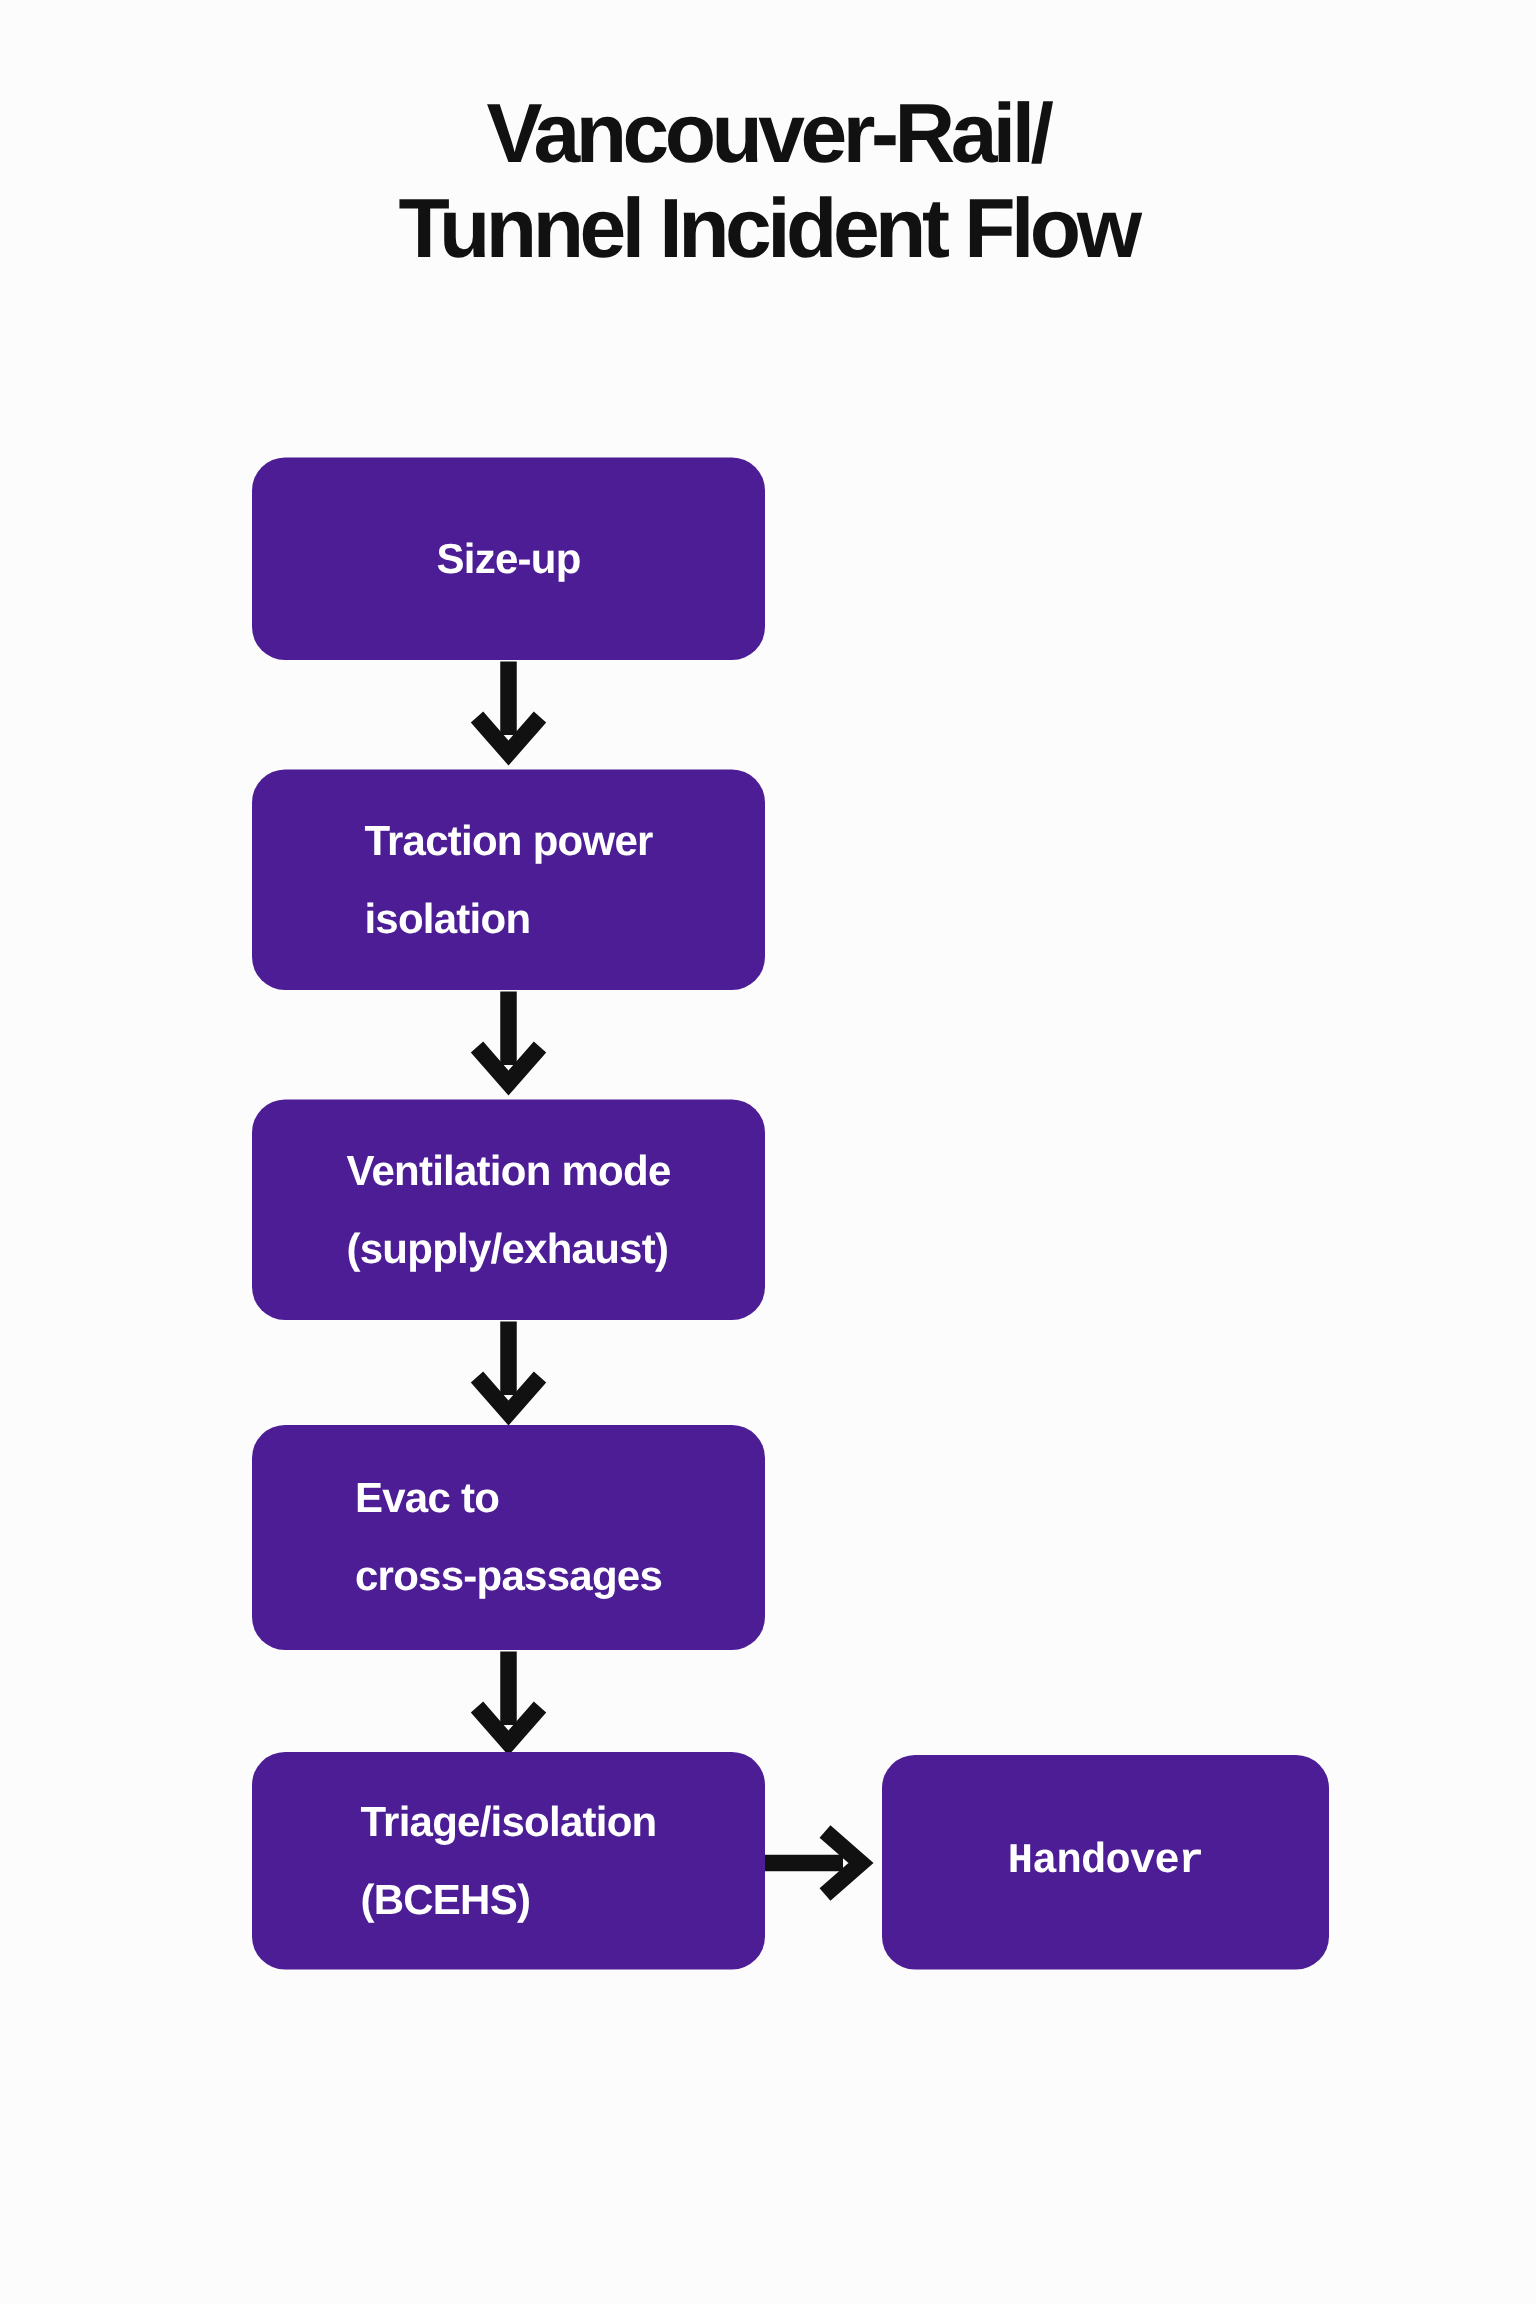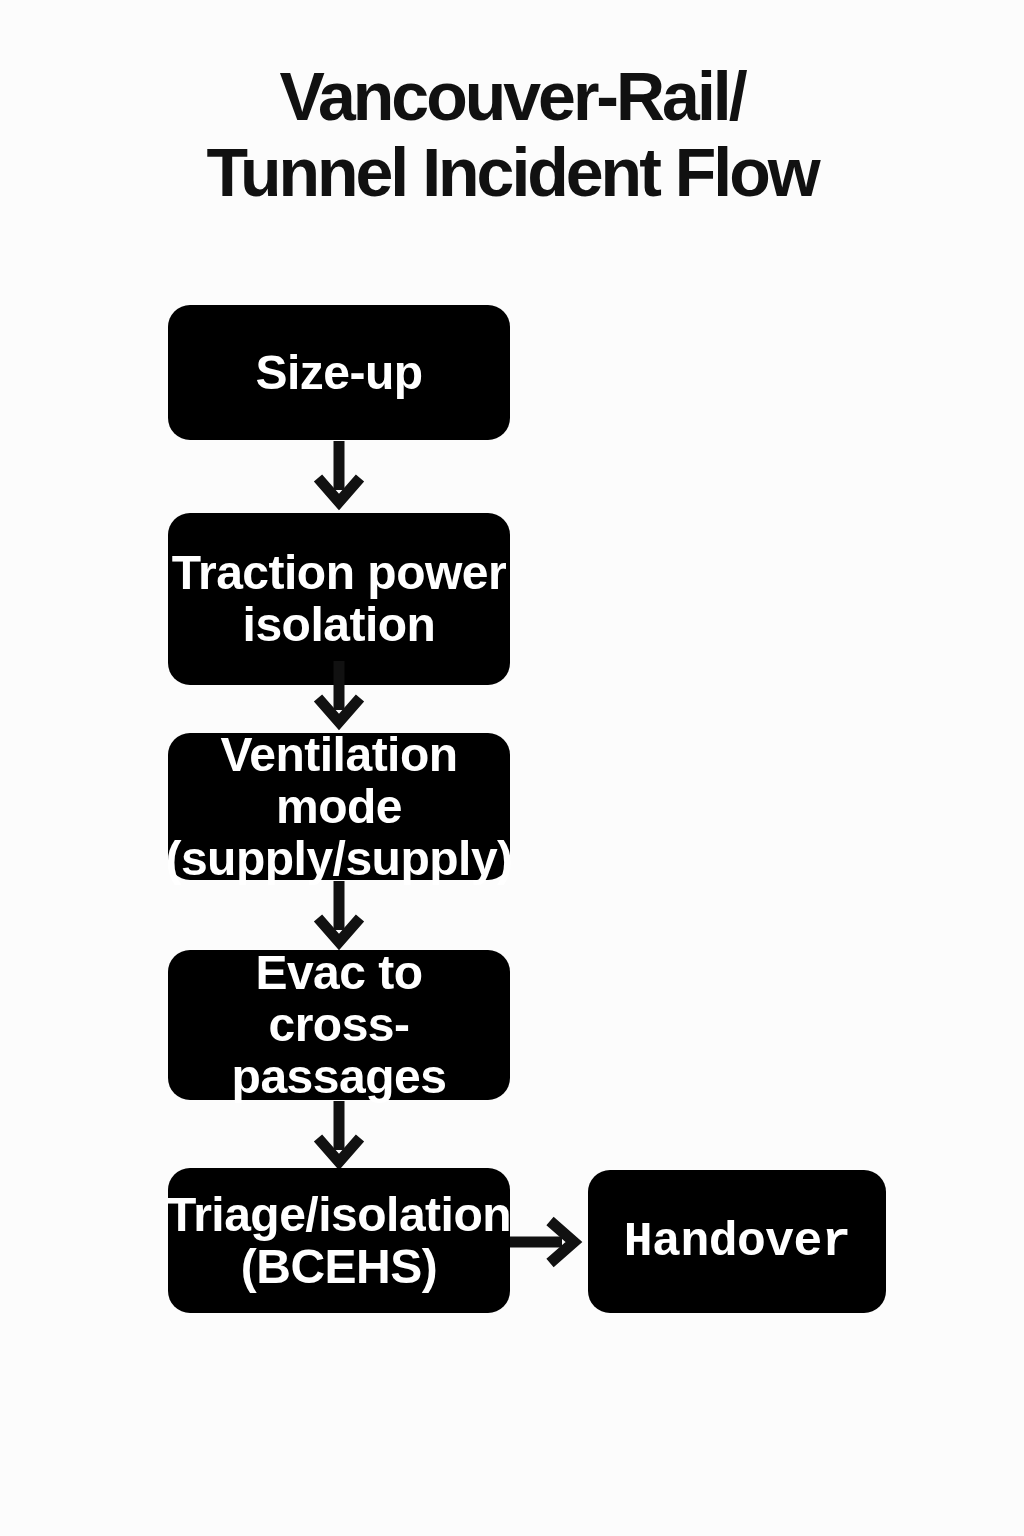--- a/index.html
+++ b/index.html
@@ -11,46 +11,46 @@
     background: #fcfcfc;
     font-family: "Liberation Sans", sans-serif;
     overflow: hidden;
   }
   .page-title {
     position: absolute;
     top: 58px;
     left: 0;
     width: 100%;
     text-align: center;
-    font-size: 68px;
+    font-size: 56px;
     line-height: 1.12;
     font-weight: bold;
     letter-spacing: -3px;
     color: #111111;
     white-space: pre-line;
   }
   .node {
     position: absolute;
     left: 168px;
     width: 342px;
-    background: #000000;
+    background: #4c1d95;
     border-radius: 22px;
     color: #ffffff;
     font-weight: bold;
-    font-size: 48px;
+    font-size: 28px;
     line-height: 52px;
     letter-spacing: -0.5px;
     display: flex;
     align-items: center;
     justify-content: center;
-    text-align: center;
+    text-align: left;
     white-space: pre-line;
   }
   .node-size-up        { top: 305px;  height: 135px; }
-  .node-traction       { top: 513px;  height: 172px; }
+  .node-traction       { top: 513px;  height: 147px; }
   .node-ventilation    { top: 733px;  height: 147px; }
   .node-evac           { top: 950px;  height: 150px; }
   .node-triage         { top: 1168px; height: 145px; }
   .node-handover       { top: 1170px; left: 588px; width: 298px; height: 143px; font-family: Liberation Mono, monospace; }
   .arrow { position: absolute; }
   .arrow-v { left: 309px; width: 60px; height: 72px; }
   .arrow-1 { top: 440px; }
   .arrow-2 { top: 660px; }
   .arrow-3 { top: 880px; }
   .arrow-4 { top: 1100px; }
@@ -82,21 +82,21 @@
 isolation</div>
 
   <div class="arrow arrow-v arrow-2">
     <svg viewBox="0 0 60 72" xmlns="http://www.w3.org/2000/svg">
       <path d="M30 1 L30 50" stroke-width="11"></path>
       <polyline points="9,38 30,62 51,38" stroke-width="11"></polyline>
     </svg>
   </div>
 
   <div class="node node-ventilation">Ventilation mode
-(supply/supply)</div>
+(supply/exhaust)</div>
 
   <div class="arrow arrow-v arrow-3">
     <svg viewBox="0 0 60 72" xmlns="http://www.w3.org/2000/svg">
       <path d="M30 1 L30 50" stroke-width="11"></path>
       <polyline points="9,38 30,62 51,38" stroke-width="11"></polyline>
     </svg>
   </div>
 
   <div class="node node-evac">Evac to
 cross-passages</div>

